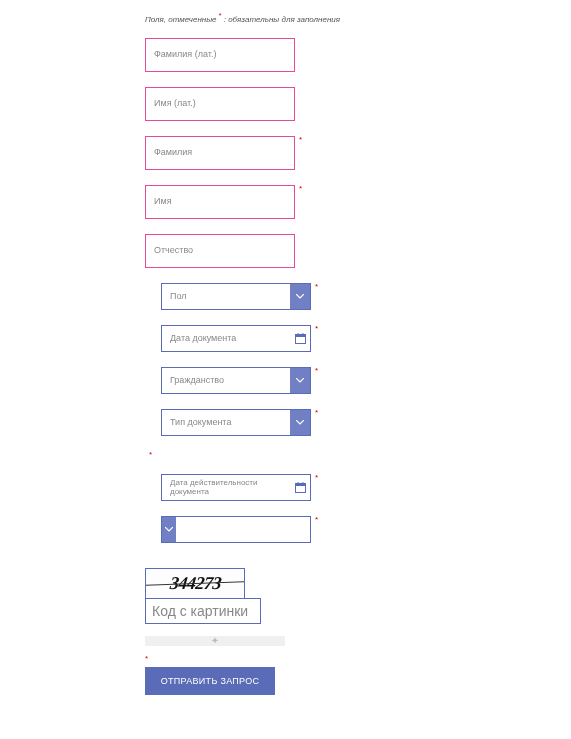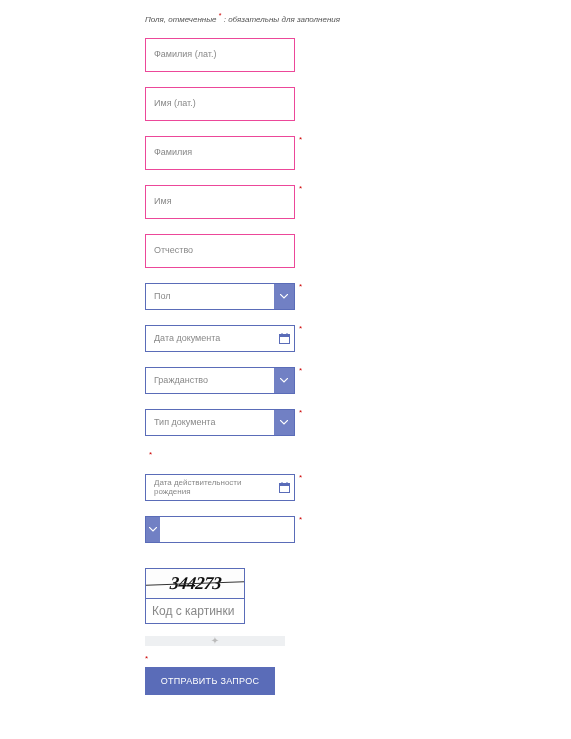--- a/index.html
+++ b/index.html
@@ -41,20 +41,21 @@
     line-height: 27px;
   }
   .field::placeholder { color: #888; }
   .select-wrap {
     width: 150px;
     height: 27px;
     border: 1px solid #5a6cb8;
     display: flex;
     align-items: stretch;
     background: #fff;
+    margin-left: 16px;
   }
   .sel-label {
     flex: 1;
     font-size: 9px;
     color: #888;
     padding: 0 8px;
     display: flex;
     align-items: center;
   }
   .addon {
@@ -104,24 +105,24 @@
   .captcha-strike {
     position: absolute;
     width: 110%;
     height: 1px;
     background: #333;
     top: 50%;
     left: -5%;
     transform: rotate(-2deg);
   }
   .captcha-input {
-    width: 100px;
+    width: 116px;
     height: 26px;
     border: 1px solid #5a6cb8;
-    font-size: 12px;
+    font-size: 14px;
     padding: 0 6px;
     color: #888;
     outline: none;
   }
   .captcha-input::placeholder { color: #888; }
   .recaptcha-bar {
     margin-top: 12px;
     width: 140px;
     height: 10px;
     background: #eef0f2;
@@ -233,21 +234,21 @@
     </div>
     <span class="req-marker">*</span>
   </div>
 
   <div class="field-row">
     <span class="req-marker">*</span>
   </div>
 
   <div class="field-row">
     <div class="select-wrap">
-      <div class="sel-label" style="font-size:8px;">Дата действительности рождения</div>
+      <div class="sel-label" style="font-size:8px;">Дата действительности документа</div>
       <div class="addon light">
         <svg width="11" height="11" viewBox="0 0 11 11">
             <rect x="0.5" y="1.5" width="10" height="9" fill="none" stroke="#5a6cb8"></rect>
             <rect x="0.5" y="1.5" width="10" height="2.5" fill="#5a6cb8"></rect>
             <line x1="3" y1="0" x2="3" y2="2.5" stroke="#5a6cb8"></line>
             <line x1="8" y1="0" x2="8" y2="2.5" stroke="#5a6cb8"></line>
           </svg>
       </div>
     </div>
     <span class="req-marker">*</span>

